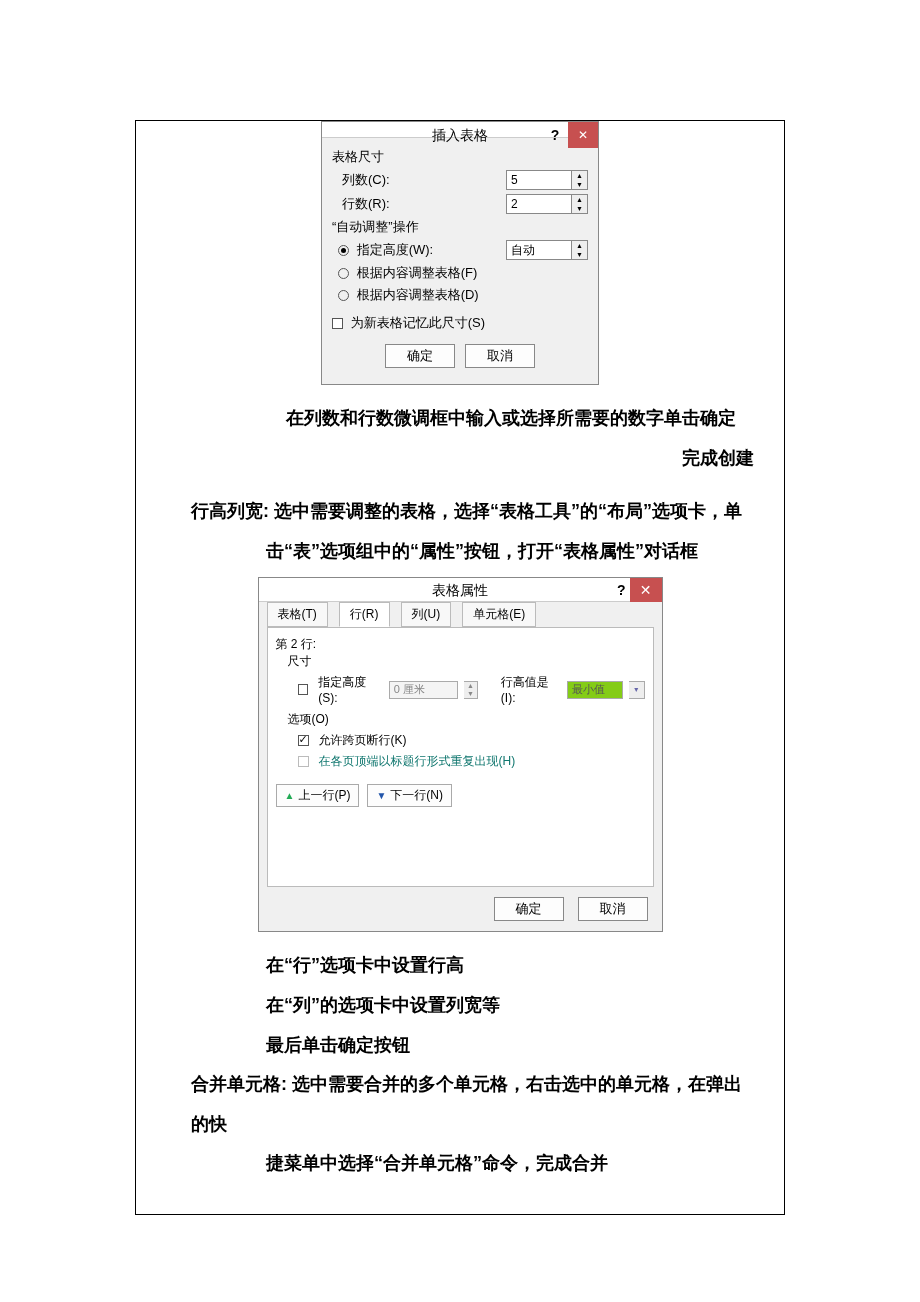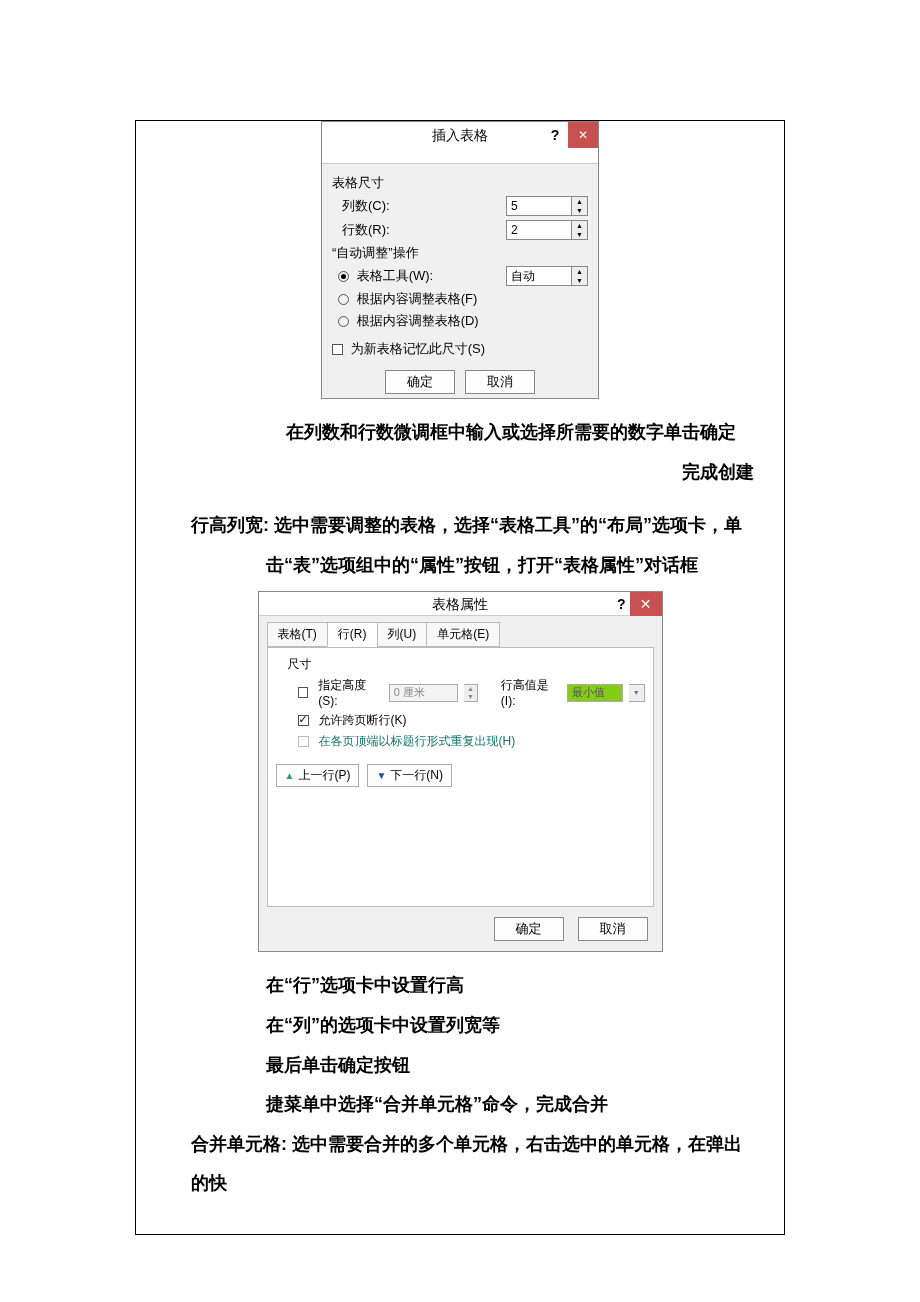--- a/index.html
+++ b/index.html
@@ -25,21 +25,21 @@
   
   .dlg1 {
     width: 278px;
     margin: 0 auto;
     background: #f0f0f0;
     border: 1px solid #888;
     font-size: 13px;
   }
   .dlg1-title {
     position: relative;
-    height: 42px;
+    height: 16px;
     line-height: 26px;
     text-align: center;
     background: #fff;
     font-size: 14px;
     border-bottom: 1px solid #ccc;
   }
   .dlg1-title .help-icon {
     position: absolute;
     right: 32px;
     top: 0;
@@ -52,21 +52,21 @@
     right: 0;
     top: 0;
     width: 30px;
     height: 26px;
     background: #c75050;
     color: #fff;
     text-align: center;
     line-height: 26px;
     font-size: 12px;
   }
-  .dlg1-body { padding: 6px 10px 0 10px; }
+  .dlg1-body { padding: 6px 10px 12px 10px; }
   .grp-title { margin: 4px 0 2px 0; }
   .row1 {
     display: flex;
     align-items: center;
     margin: 4px 0;
   }
   .row1 .lbl { flex: 1; padding-left: 10px; }
   .row1 .val {
     width: 66px;
     height: 20px;
@@ -133,21 +133,21 @@
     background:#fff;border-bottom:1px solid #ccc;font-size:14px;
   }
   .dlg2-title .help-icon{
     position:absolute;right:36px;top:0;font-weight:bold;
   }
   .dlg2-title .close-btn{
     position:absolute;right:0;top:0;width:32px;height:24px;
     background:#c75050;color:#fff;text-align:center;line-height:24px;
   }
   .tabs {
-    display:flex;padding:6px 8px 0 8px;gap:0;
+    display:flex;padding:0 8px 0 8px;gap:12px;
   }
   .tab {
     padding:3px 10px;border:1px solid #bbb;background:#f8f8f8;
     margin-right:-1px;font-size:12px;
   }
   .tab.active{background:#fff;border-bottom:1px solid #fff;}
   .tabpanel{
     margin:0 8px;padding:8px;border:1px solid #bbb;background:#fff;
     min-height:260px;position:relative;
   }
@@ -214,21 +214,21 @@
           <span class="val">2</span>
           <span class="spin">
               <div>▲</div>
               <div>▼</div>
             </span>
         </div>
         <div class="grp-title">“自动调整”操作</div>
         <div class="row1">
           <span class="lbl" style="padding-left:6px;">
             <span class="radio checked"></span>
-            <span>表格工具(W):</span>
+            <span>指定高度(W):</span>
           </span>
           <span class="val">自动</span>
           <span class="spin">
               <div>▲</div>
               <div>▼</div>
             </span>
         </div>
         <div class="row1">
           <span class="lbl" style="padding-left:6px;">
             <span class="radio"></span>
@@ -268,33 +268,35 @@
         <span class="help-icon">?</span>
         <span class="close-btn">✕</span>
       </div>
       <div class="tabs">
         <div class="tab">表格(T)</div>
         <div class="tab active">行(R)</div>
         <div class="tab">列(U)</div>
         <div class="tab">单元格(E)</div>
       </div>
       <div class="tabpanel">
+        <div>第 2 行:</div>
         <div style="padding-left:12px;">尺寸</div>
         <div class="tp-row" style="padding-left:22px;">
           <span class="chk"></span>
           <span>指定高度(S):</span>
           <span class="fld" style="width:72px;">0 厘米</span>
           <span class="spin2">
               <div>▲</div>
               <div>▼</div>
             </span>
           <span style="margin-left:17px;">行高值是(I):</span>
           <span class="fld white" style="width:58px;">最小值</span>
           <span class="dd-caret">▾</span>
         </div>
+        <div style="padding-left:12px;margin-top:6px;">选项(O)</div>
         <div class="tp-row" style="padding-left:22px;">
           <span class="chk checked"></span>
           <span>允许跨页断行(K)</span>
         </div>
         <div class="tp-row" style="padding-left:22px;color:#0f766e;">
           <span class="chk" style="border-color:#bbb;"></span>
           <span>在各页顶端以标题行形式重复出现(H)</span>
         </div>
         <div class="tp-row" style="margin-top:14px;gap:8px;">
           <span class="navbtn">
@@ -309,20 +311,20 @@
       </div>
       <div class="dlg2-btns">
         <div class="btn">确定</div>
         <div class="btn">取消</div>
       </div>
     </div>
 
     <p class="para indent2">在“行”选项卡中设置行高</p>
     <p class="para indent2" style="margin-top:0;">在“列”的选项卡中设置列宽等</p>
     <p class="para indent2" style="margin-top:0;">最后单击确定按钮</p>
-    <p class="para indent2" style="margin-top:0;">捷菜单中选择“合并单元格”命令，完成合并</p>
     <p class="para" style="padding-left:25px;margin-top:0;">
       <span>合并单元格:</span>
       <span>选中需要合并的多个单元格，右击选中的单元格，在弹出的快</span>
     </p>
+    <p class="para indent2" style="margin-top:0;">捷菜单中选择“合并单元格”命令，完成合并</p>
 
   </div>
 </div>
 
 </body></html>

